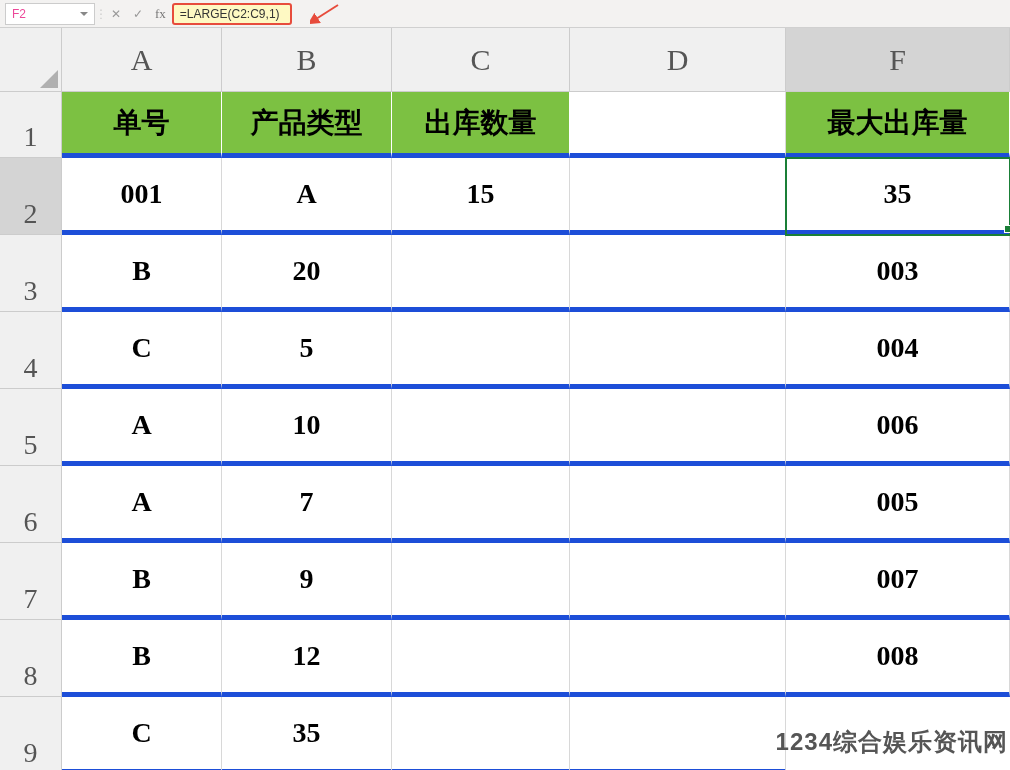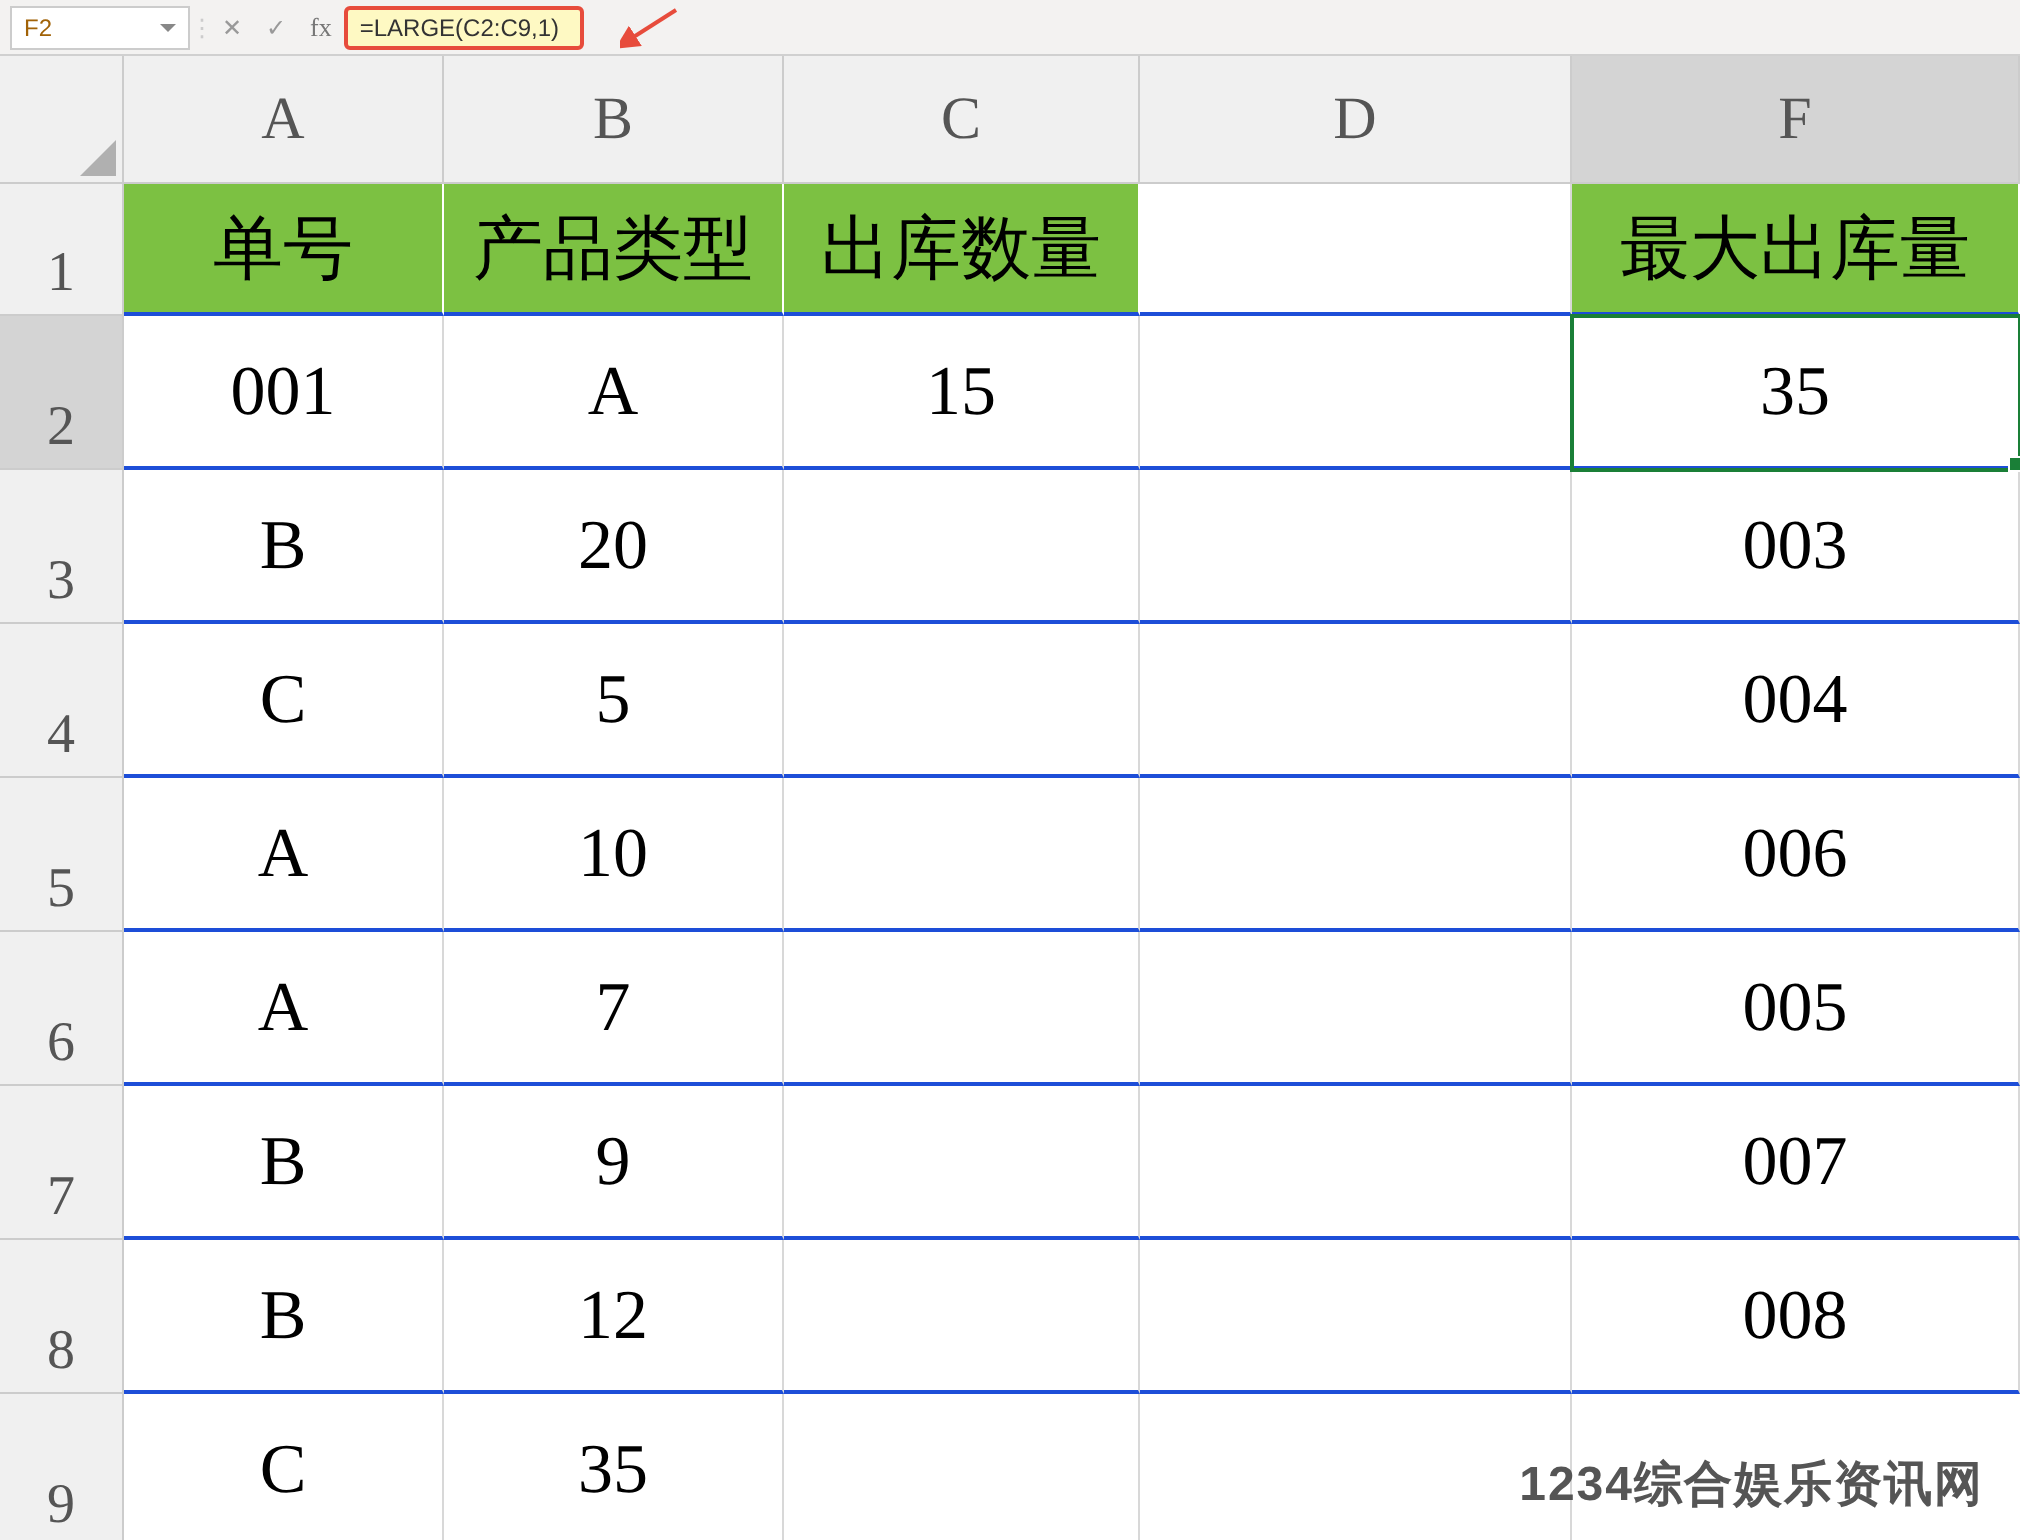--- a/index.html
+++ b/index.html
@@ -22,21 +22,21 @@
     }
     .name-box {
       width: 90px;
       height: 22px;
       background: #fff;
       border: 1px solid #ccc;
       display: flex;
       align-items: center;
       padding: 0 6px;
       font-size: 12px;
-      color: #a16207;
+      color: #ec4899;
       justify-content: space-between;
     }
     .name-dropdown {
       width: 0; height: 0;
       border-left: 4px solid transparent;
       border-right: 4px solid transparent;
       border-top: 4px solid #888;
     }
     .fb-sep {
       width: 10px;
@@ -128,29 +128,30 @@
       padding-bottom: 4px;
     }
     .row-header.selected {
       background: #d4d4d4;
     }
     .cells {
       display: grid;
     }
     .cell {
       border-right: 1px solid #d8d8d8;
-      border-bottom: 2px solid #1d4ed8;
-      display: flex;
-      align-items: center;
-      justify-content: center;
-      font-size: 35px;
+      border-bottom: 5px solid #1d4ed8;
+      display: flex;
+      align-items: center;
+      justify-content: center;
+      font-size: 28px;
       font-family: "SimSun", serif;
       color: #000;
       background: #fff;
       position: relative;
+      font-weight: bold;
     }
     .cell.header-cell {
       background: #7cc142;
       color: #000;
       font-family: "SimSun", "Microsoft YaHei", serif;
       border-right: 1px solid #fff;
     }
     .cell.header-cell:last-child {
       border-right: 1px solid #d8d8d8;
     }
@@ -164,21 +165,21 @@
       position: absolute;
       right: -3px;
       bottom: -3px;
       width: 6px;
       height: 6px;
       background: #1a7f37;
       border: 1px solid #fff;
     }
     .watermark {
       position: absolute;
-      right: 18px;
+      right: 2px;
       bottom: 12px;
       font-size: 24px;
       font-weight: bold;
       color: #555;
       font-family: "Microsoft YaHei", sans-serif;
       letter-spacing: 1px;
     }
     .main-layout {
       display: grid;
       grid-template-columns: 62px 1fr;

